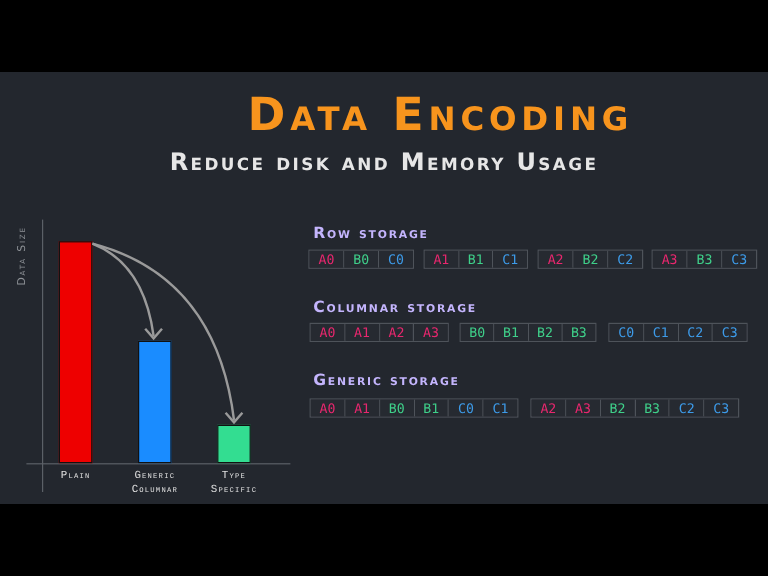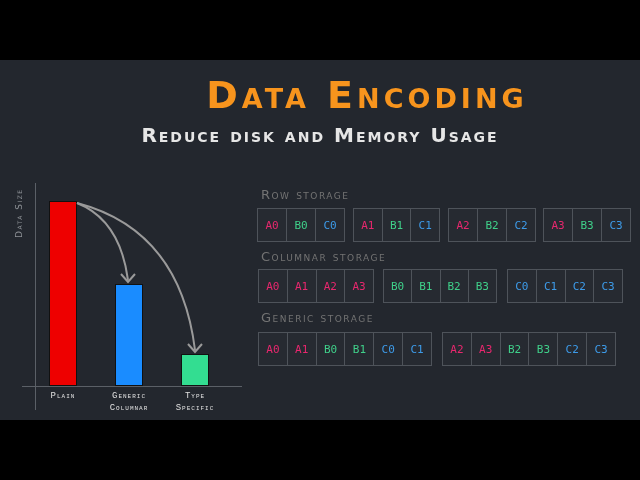--- a/index.html
+++ b/index.html
@@ -21,24 +21,24 @@
       color: #8d9196; font-size: 9px; letter-spacing: 1.5px; font-variant: small-caps; white-space: nowrap;
     }
     .yaxis { position: absolute; left: 35px; top: 183px; width: 1px; height: 227px; background: #5b6067; }
     .xaxis { position: absolute; left: 22px; top: 386px; width: 220px; height: 1px; background: #5b6067; }
     .bar { position: absolute; border: 1px solid #111; }
     .xlabel {
       position: absolute; text-align: center; color: #e0e0e0; font-size: 9px; letter-spacing: 1px;
       font-variant: small-caps; line-height: 12px; white-space: nowrap; font-family: Liberation Mono, monospace;
     }
     .section-title {
-      position: absolute; color: #737373; font-weight: normal; font-size: 13px; letter-spacing: 1.5px;
+      position: absolute; color: #c4b5fd; font-weight: bold; font-size: 13px; letter-spacing: 1.5px;
       font-variant: small-caps; line-height: 16px;
     }
-    .group { position: absolute; display: flex; border: 1px solid #4e535a; height: 34px; }
+    .group { position: absolute; display: flex; border: 1px solid #4e535a; height: 16px; justify-content: flex-end; }
     .cell {
       flex: 1; display: flex; align-items: center; justify-content: center;
       font-family: "DejaVu Sans Mono", monospace; font-size: 11px;
       border-right: 1px solid #4e535a; background: #262a31;
     }
     .cell:last-child { border-right: none; }
     .c-a { color: #e8276e; }
     .c-b { color: #3fd08a; }
     .c-c { color: #3d9be9; }
   </style>

